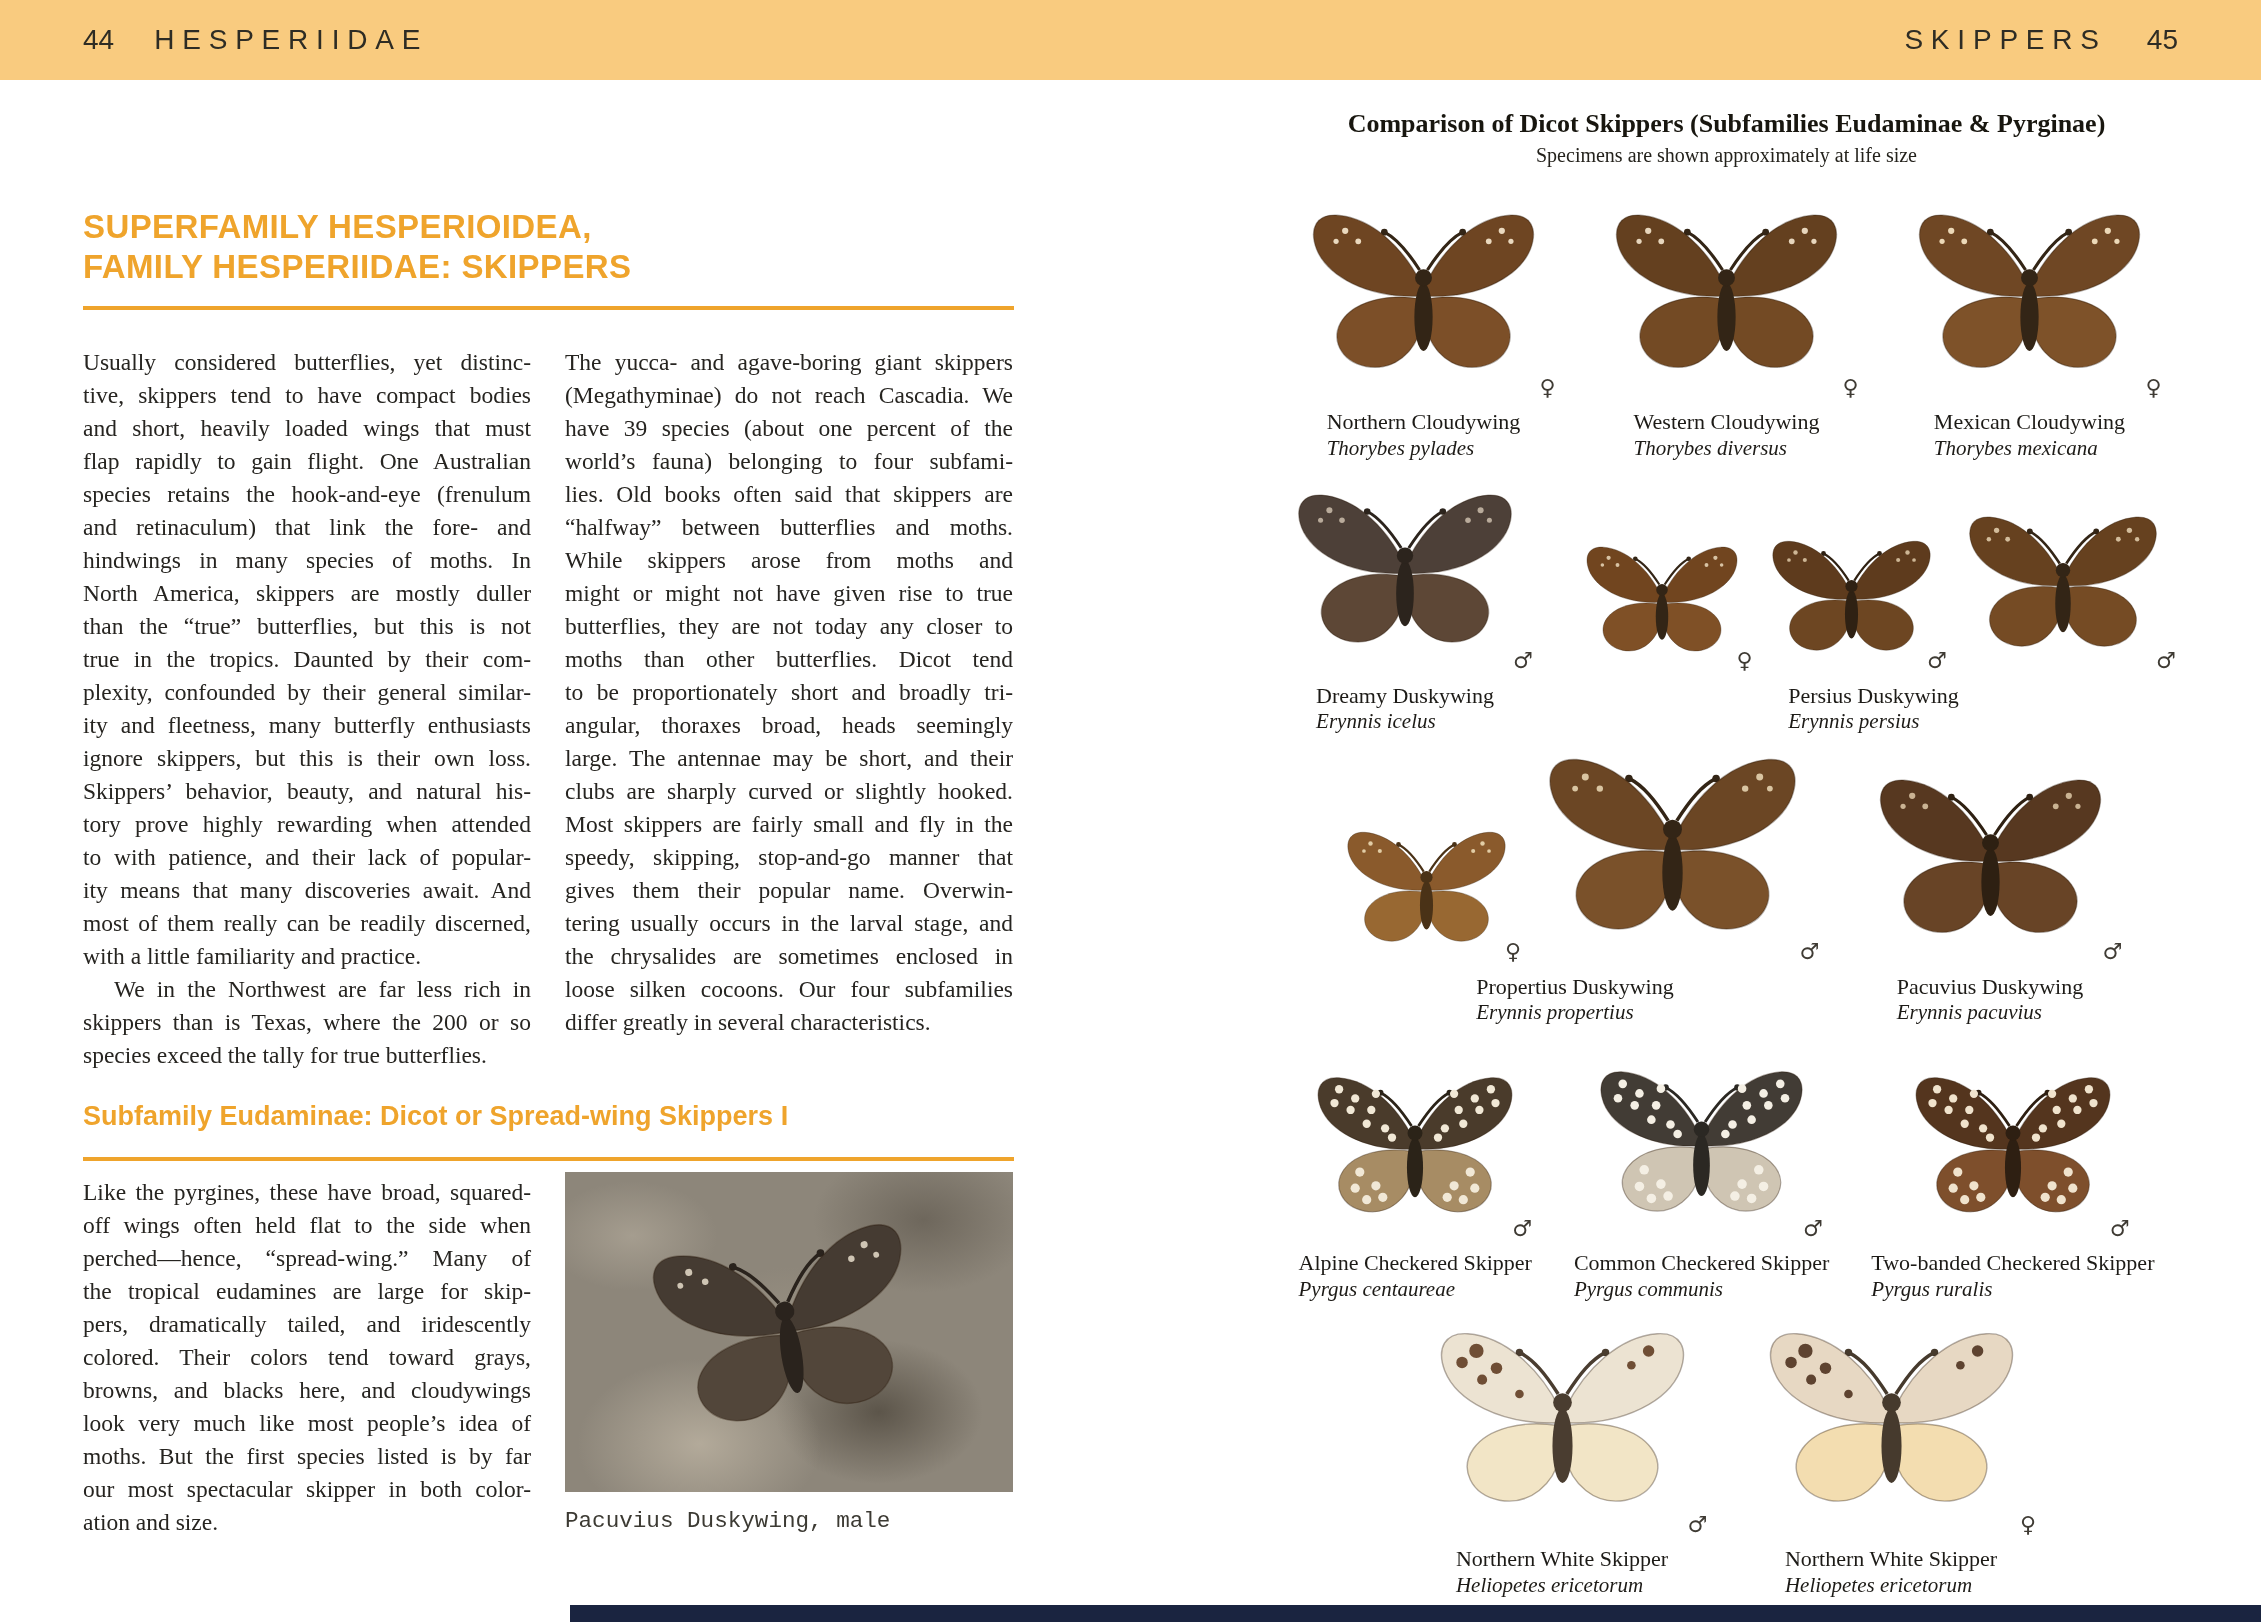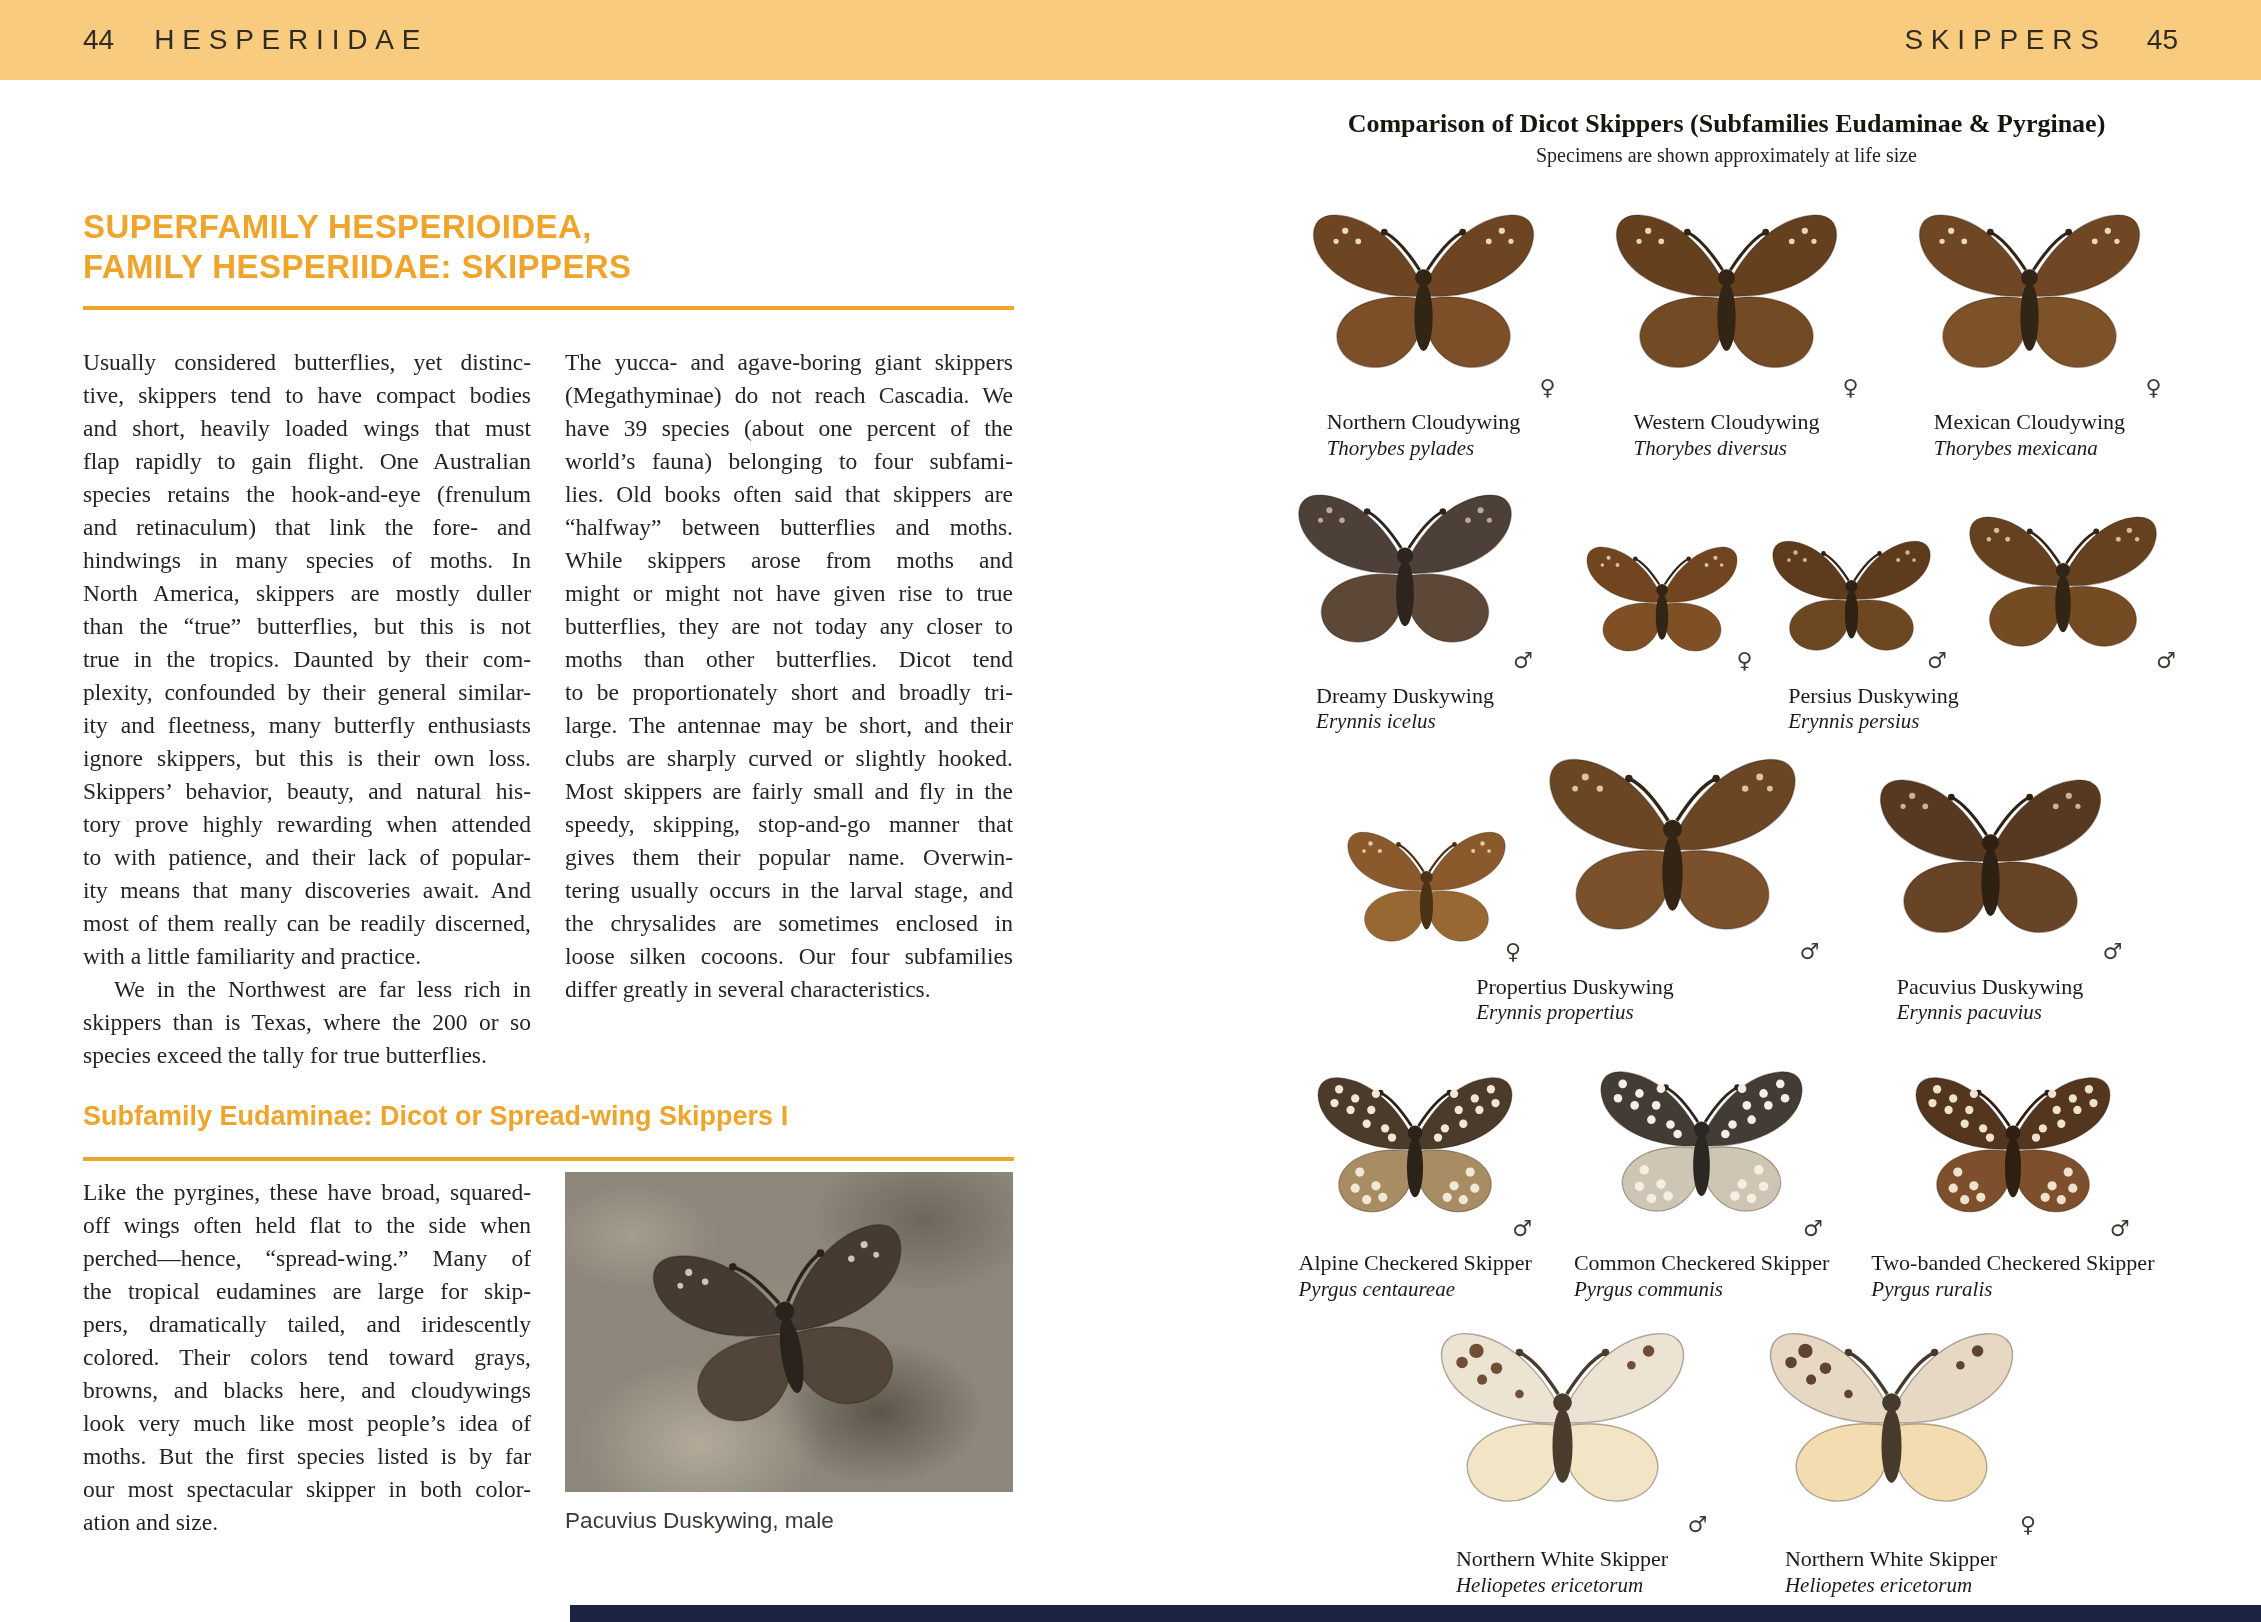--- a/index.html
+++ b/index.html
@@ -28,21 +28,21 @@
            font-weight:bold;font-size:27px;color:var(--accent,#efa42c);}
   .photo{position:absolute;left:565px;top:1172px;width:448px;height:320px;margin:0;overflow:hidden;
          background-color:#8d867a;
          background-image:
            radial-gradient(122px 78px at 15% 20%, #a59d8f 0%, rgba(165,157,143,0) 70%),
            radial-gradient(157px 104px at 80% 15%, #6e675c 0%, rgba(110,103,92,0) 70%),
            radial-gradient(174px 122px at 30% 85%, #b3aa9a 0%, rgba(179,170,154,0) 70%),
            radial-gradient(139px 96px at 70% 75%, #5c554a 0%, rgba(92,85,74,0) 75%),
            radial-gradient(104px 70px at 50% 45%, #968e80 0%, rgba(150,142,128,0) 70%);}
   .photo .pb{position:absolute;left:50%;top:52%;transform:translate(-50%,-50%) rotate(-9deg);}
-  .caption{position:absolute;left:565px;top:1508px;font-family:Liberation Sans, sans-serif;
+  .caption{position:absolute;left:565px;top:1508px;font-family:Liberation Mono, monospace;
            font-size:22.6px;color:#3c3a33;}
   
   .plate{position:absolute;left:1244px;top:109px;width:965px;}
   .plate-title{text-align:center;font-weight:bold;font-size:26px;color:#18160f;}
   .plate-subtitle{text-align:center;font-size:20px;margin-top:5.2px;color:#24221c;}
   .plate-row{display:flex;justify-content:center;align-items:flex-end;gap:42px;}
   .plate-row.r1{margin-top:35px}.plate-row.r2{margin-top:21px}.plate-row.r3{margin-top:10.4px}
   .plate-row.r4{margin-top:35px}.plate-row.r5{margin-top:17.4px}
   .group{display:flex;flex-direction:column;align-items:center;}
   .bflies{display:flex;align-items:flex-end;gap:7px;}
@@ -105,20 +105,21 @@
       <div class="line">(Megathyminae) do not reach Cascadia. We</div>
       <div class="line">have 39 species (about one percent of the</div>
       <div class="line">world’s fauna) belonging to four subfami-</div>
       <div class="line">lies. Old books often said that skippers are</div>
       <div class="line">“halfway” between butterflies and moths.</div>
       <div class="line">While skippers arose from moths and</div>
       <div class="line">might or might not have given rise to true</div>
       <div class="line">butterflies, they are not today any closer to</div>
       <div class="line">moths than other butterflies. Dicot tend</div>
       <div class="line">to be proportionately short and broadly tri-</div>
+      <div class="line">angular, thoraxes broad, heads seemingly</div>
       <div class="line">large. The antennae may be short, and their</div>
       <div class="line">clubs are sharply curved or slightly hooked.</div>
       <div class="line">Most skippers are fairly small and fly in the</div>
       <div class="line">speedy, skipping, stop-and-go manner that</div>
       <div class="line">gives them their popular name. Overwin-</div>
       <div class="line">tering usually occurs in the larval stage, and</div>
       <div class="line">the chrysalides are sometimes enclosed in</div>
       <div class="line">loose silken cocoons. Our four subfamilies</div>
       <div class="line end">differ greatly in several characteristics.</div>
     </div>

